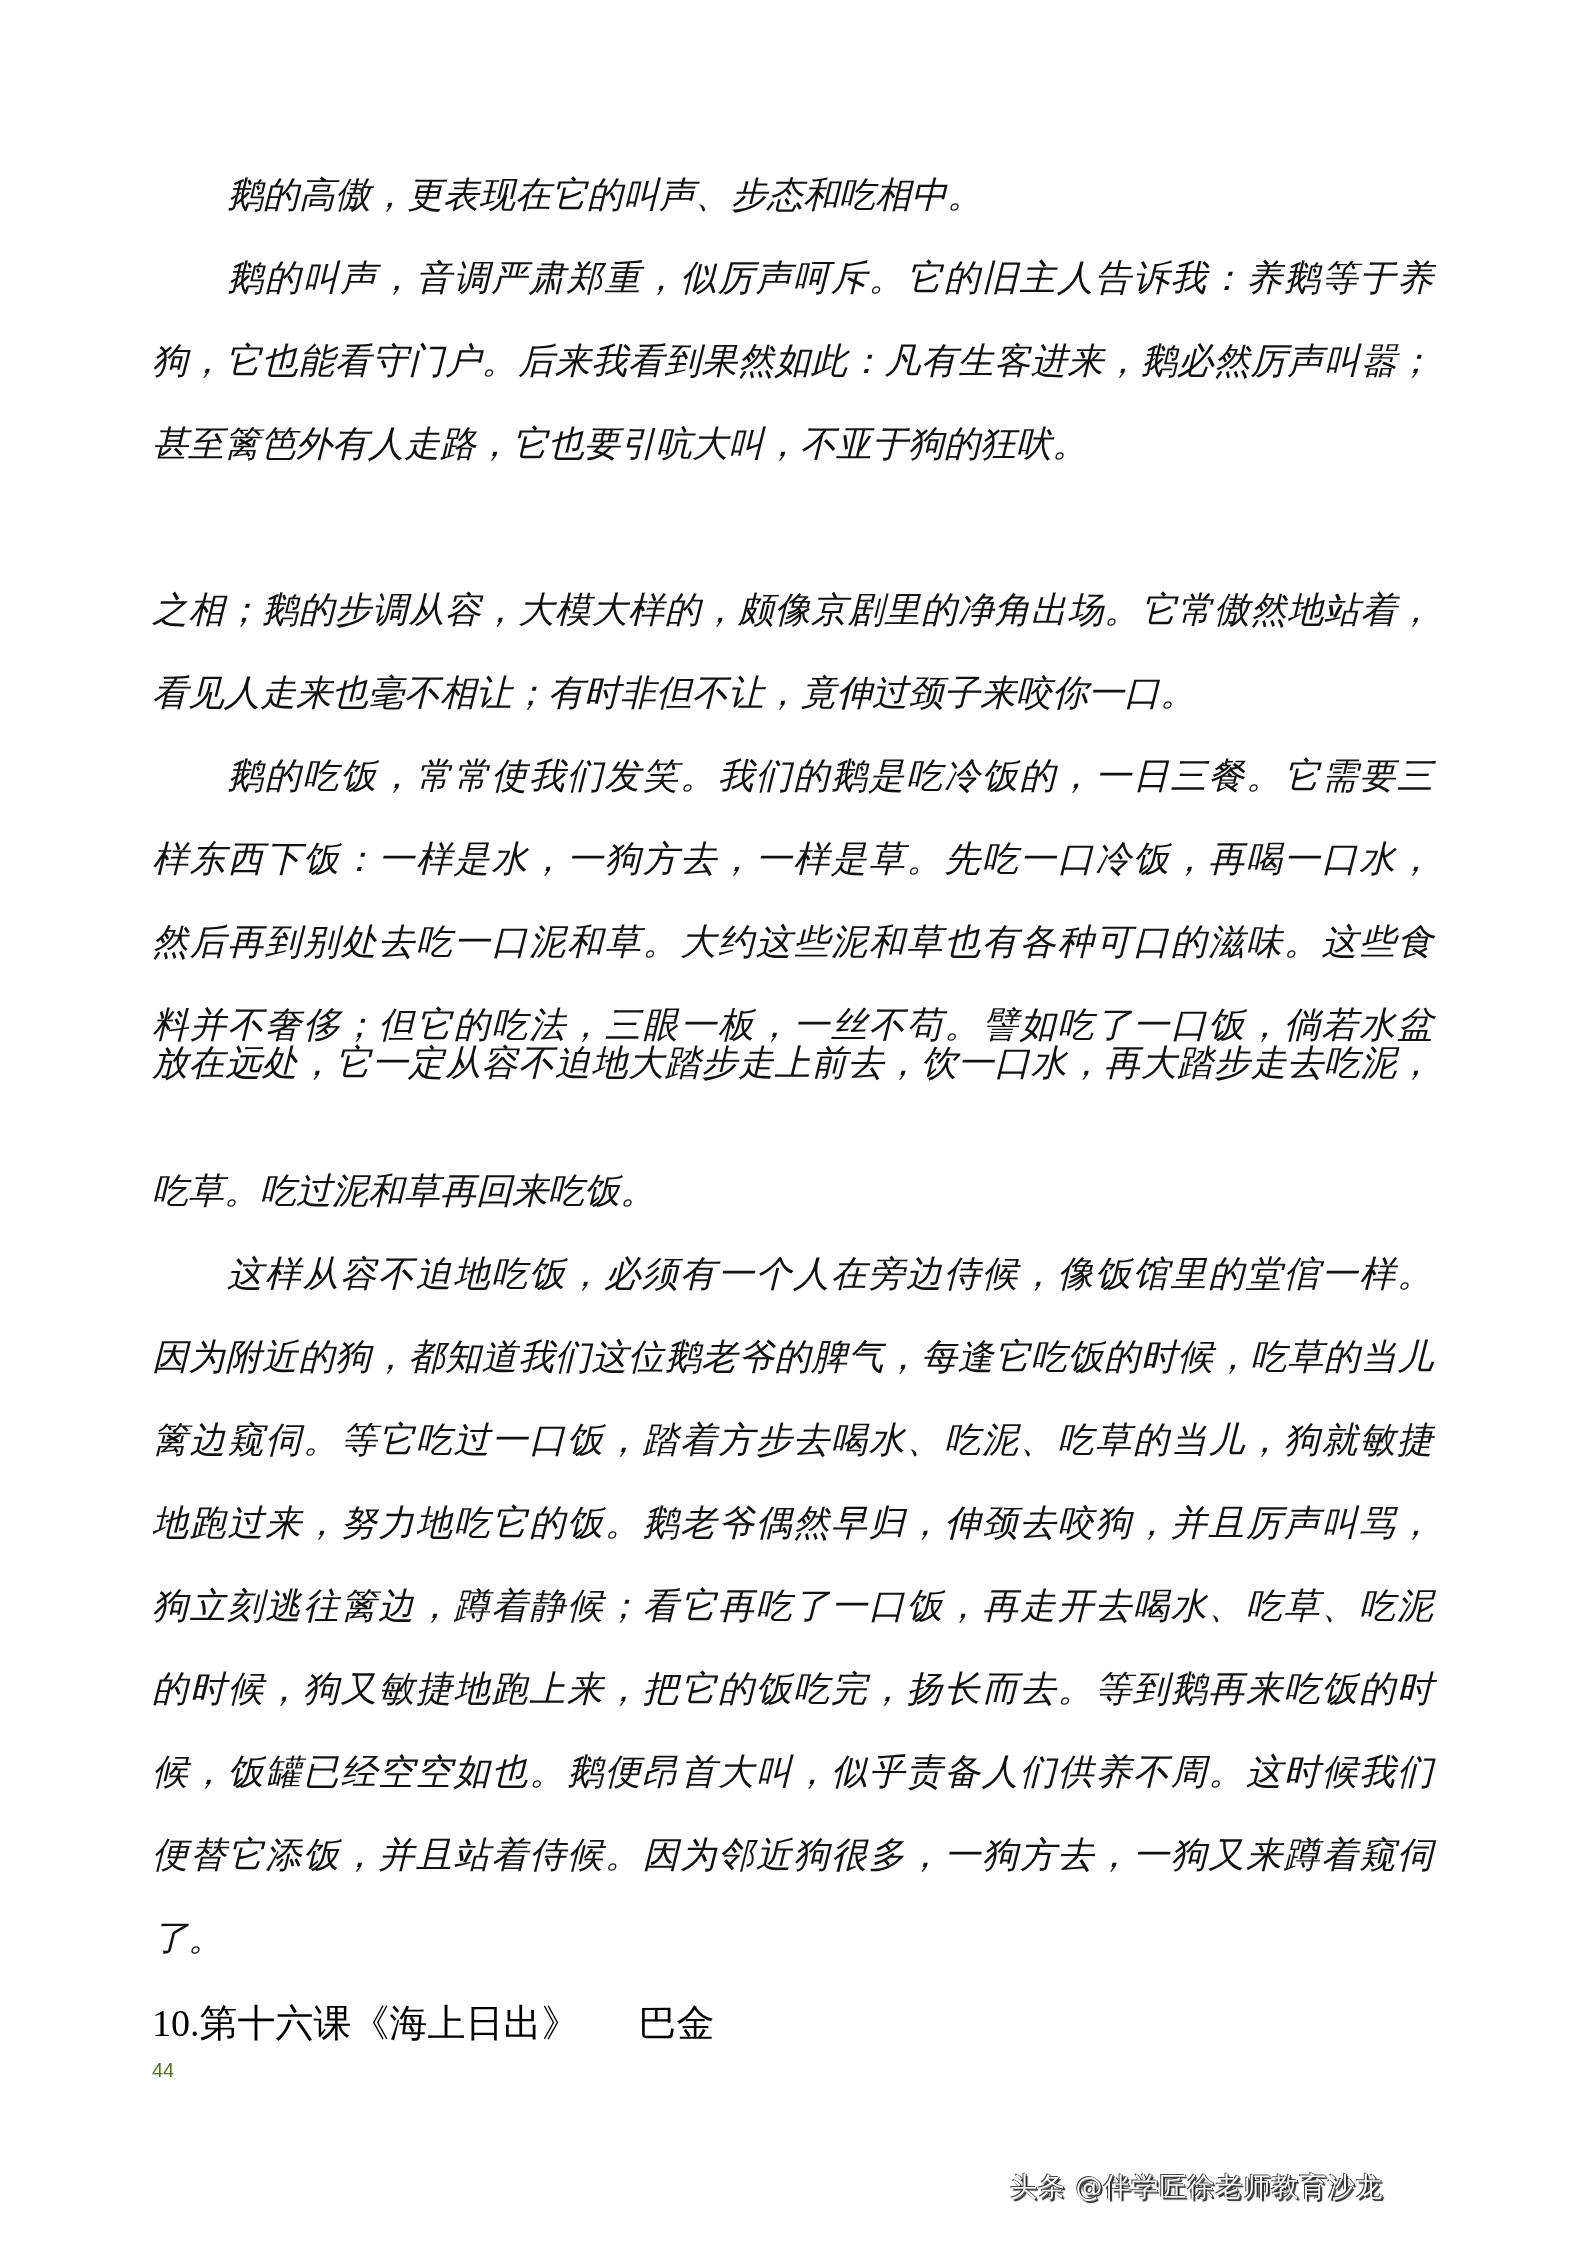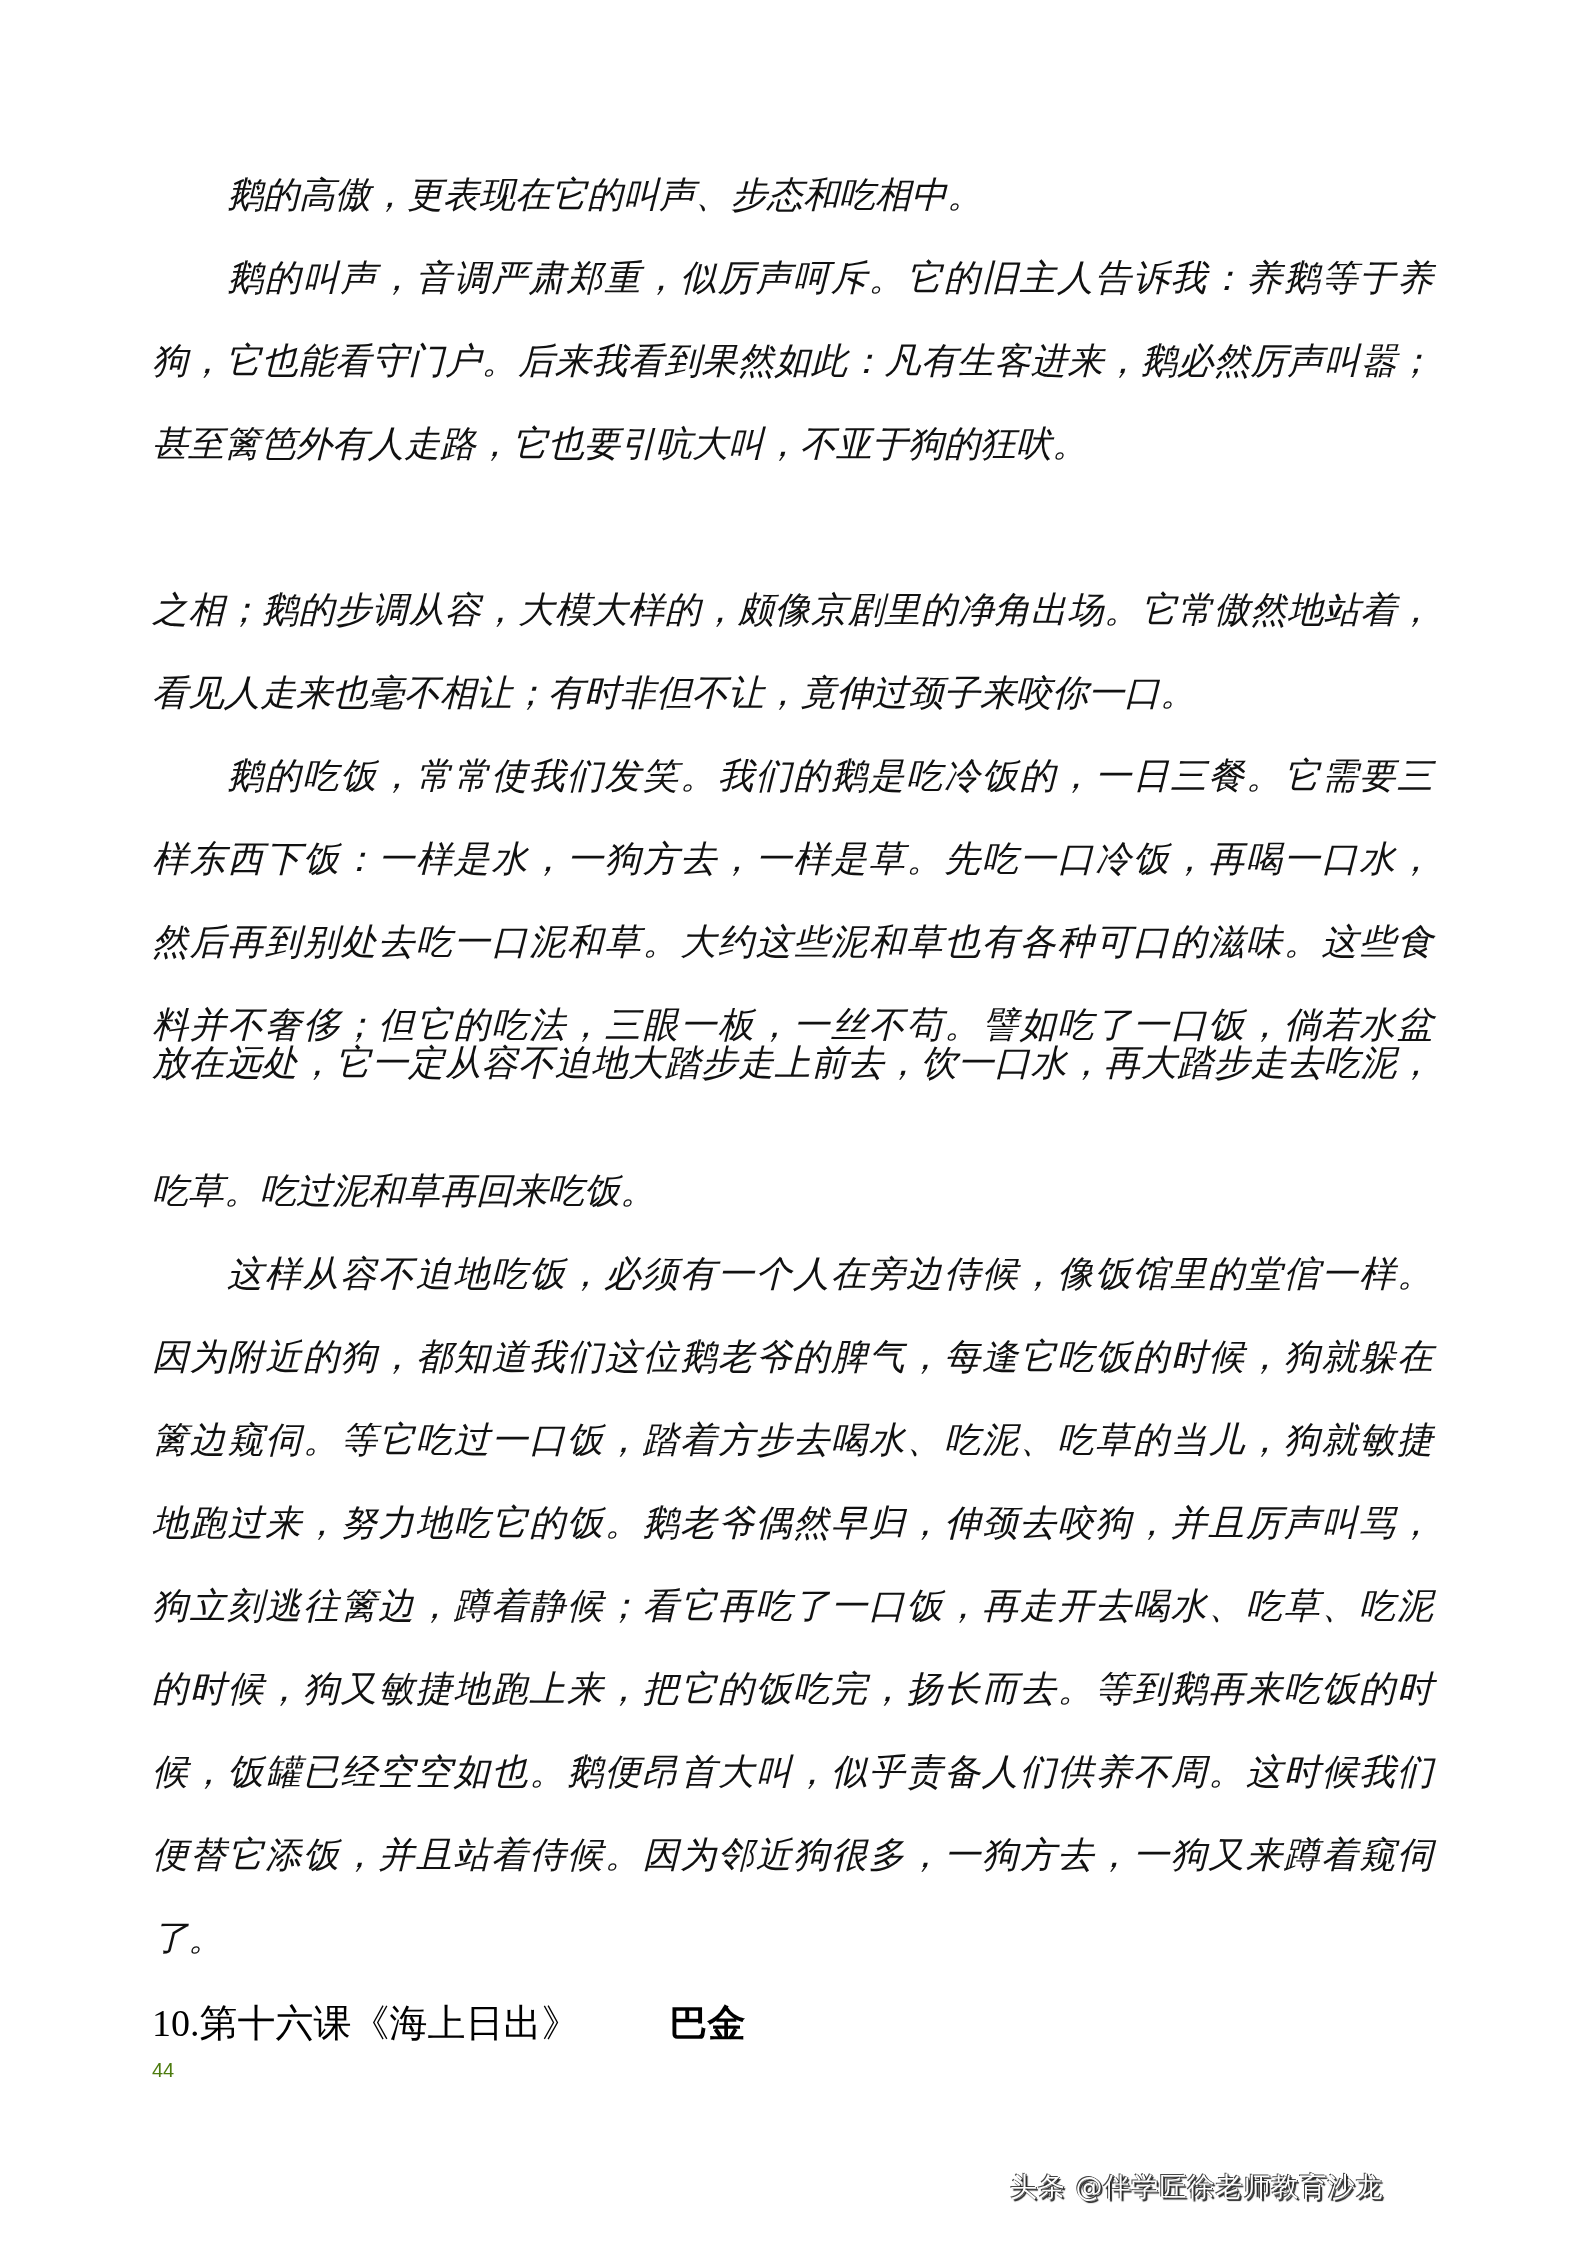--- a/index.html
+++ b/index.html
@@ -48,22 +48,21 @@
     left: 152px;
     top: 1999px;
     height: 48px;
     line-height: 48px;
     font-size: 38px;
     font-family: "Liberation Serif", "DejaVu Serif", serif;
     white-space: nowrap;
     color: #000;
   }
   .heading .author {
-    margin-left: 90px;
-    font-weight: bold;
+    margin-left: 59px;
   }
   .page-number {
     position: absolute;
     left: 152px;
     top: 2058px;
     font-size: 20px;
     line-height: 24px;
     font-family: "Liberation Sans", sans-serif;
     color: #4d7c0f;
   }
@@ -95,21 +94,21 @@
   <div class="line last" style="top:651px">看见人走来也毫不相让；有时非但不让，竟伸过颈子来咬你一口。</div>
 
   <div class="line indent full" style="top:734px">鹅的吃饭，常常使我们发笑。我们的鹅是吃冷饭的，一日三餐。它需要三</div>
   <div class="line full" style="top:817px">样东西下饭：一样是水，一狗方去，一样是草。先吃一口冷饭，再喝一口水，</div>
   <div class="line full" style="top:900px">然后再到别处去吃一口泥和草。大约这些泥和草也有各种可口的滋味。这些食</div>
   <div class="line full" style="top:983px">料并不奢侈；但它的吃法，三眼一板，一丝不苟。譬如吃了一口饭，倘若水盆</div>
   <div class="line full" style="top:1021px">放在远处，它一定从容不迫地大踏步走上前去，饮一口水，再大踏步走去吃泥，</div>
   <div class="line last" style="top:1149px">吃草。吃过泥和草再回来吃饭。</div>
 
   <div class="line indent full" style="top:1232px">这样从容不迫地吃饭，必须有一个人在旁边侍候，像饭馆里的堂倌一样。</div>
-  <div class="line full" style="top:1315px">因为附近的狗，都知道我们这位鹅老爷的脾气，每逢它吃饭的时候，狗就躲在</div>
+  <div class="line full" style="top:1315px">因为附近的狗，都知道我们这位鹅老爷的脾气，每逢它吃饭的时候，吃草的当儿</div>
   <div class="line full" style="top:1398px">篱边窥伺。等它吃过一口饭，踏着方步去喝水、吃泥、吃草的当儿，狗就敏捷</div>
   <div class="line full" style="top:1564px">狗立刻逃往篱边，蹲着静候；看它再吃了一口饭，再走开去喝水、吃草、吃泥</div>
   <div class="line full" style="top:1481px">地跑过来，努力地吃它的饭。鹅老爷偶然早归，伸颈去咬狗，并且厉声叫骂，</div>
   <div class="line full" style="top:1647px">的时候，狗又敏捷地跑上来，把它的饭吃完，扬长而去。等到鹅再来吃饭的时</div>
   <div class="line full" style="top:1730px">候，饭罐已经空空如也。鹅便昂首大叫，似乎责备人们供养不周。这时候我们</div>
   <div class="line full" style="top:1813px">便替它添饭，并且站着侍候。因为邻近狗很多，一狗方去，一狗又来蹲着窥伺</div>
   <div class="line last" style="top:1896px">了。</div>
 
   <div class="heading">
     <span>10.</span><span>第十六课《海上日出》</span><span class="author">巴金</span>

